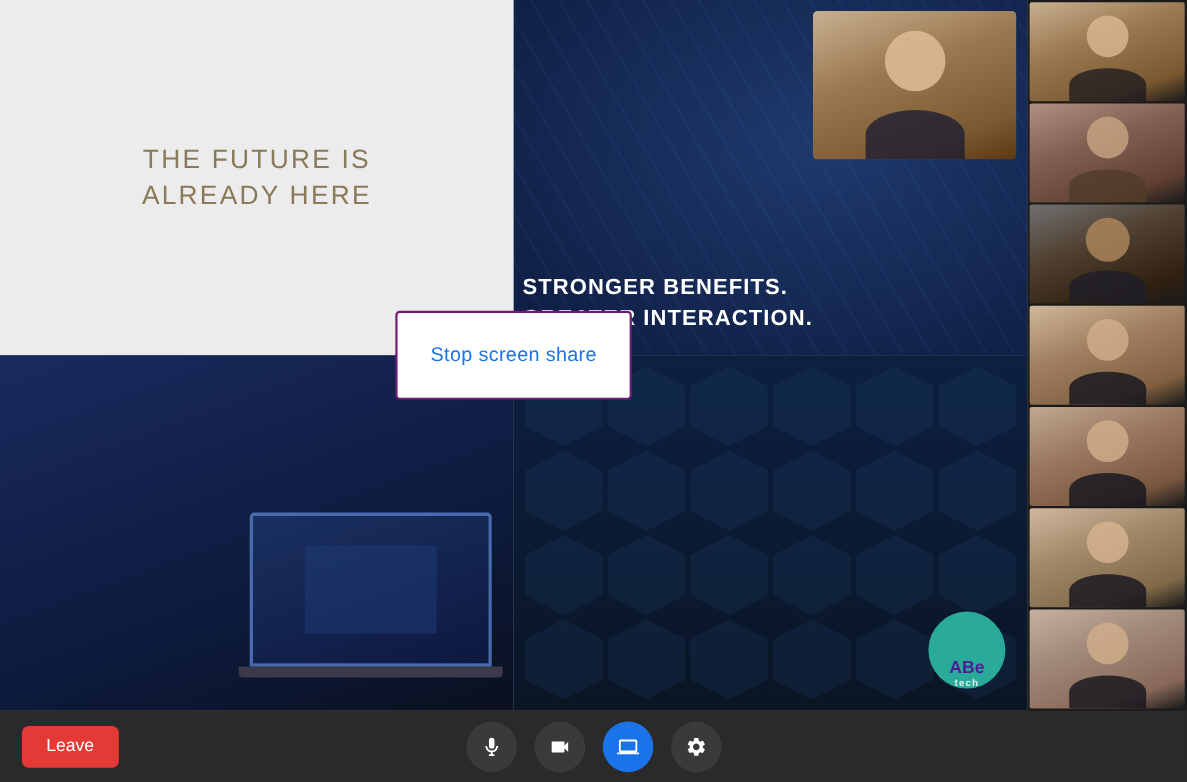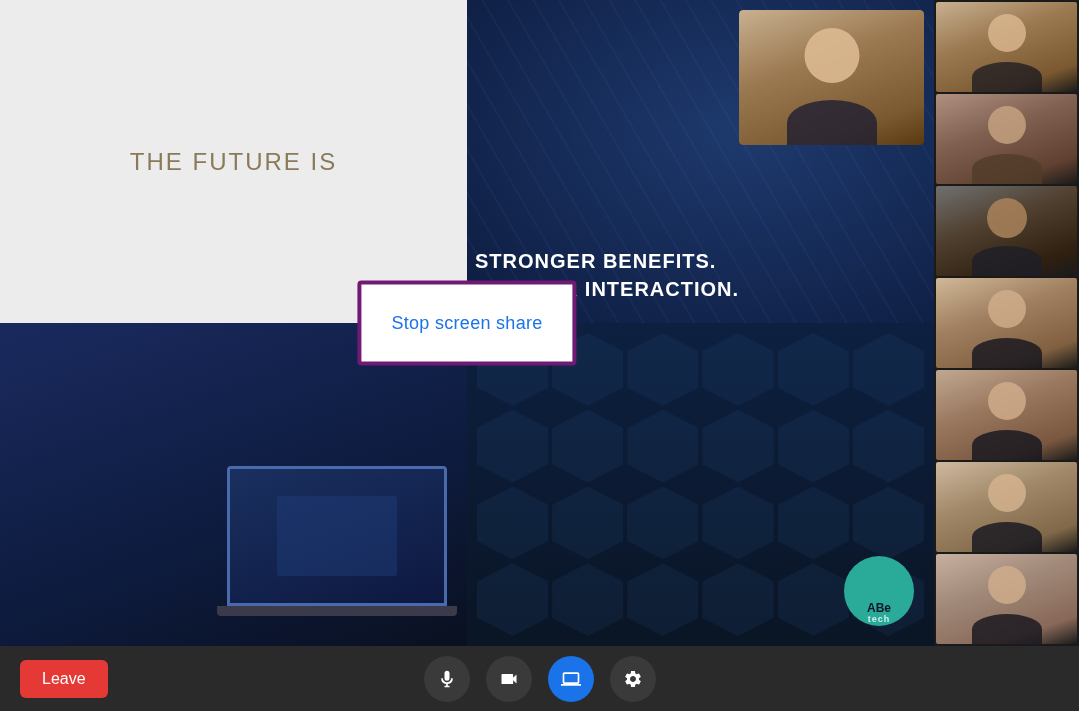--- a/index.html
+++ b/index.html
@@ -174,22 +174,22 @@
       background: #2aaa99;
       border-radius: 50%;
       display: flex;
       flex-direction: column;
       align-items: center;
       justify-content: center;
       z-index: 3;
     }
 
     .logo-text-top {
-      color: #0f172a;
-      font-size: 12px;
+      color: #4c1d95;
+      font-size: 16px;
       font-weight: 900;
       line-height: 1;
       margin-top: 44px;
     }
 
     .logo-text-bottom {
       color: rgba(255,255,255,0.8);
       font-size: 9px;
       font-weight: 600;
       letter-spacing: 1px;
@@ -199,21 +199,21 @@
     .stop-share-overlay {
       position: absolute;
       top: 50%;
       left: 50%;
       transform: translate(-50%, -50%);
       z-index: 10;
     }
 
     .stop-share-btn {
       background: white;
-      border: 4px solid #701a75;
+      border: 2px solid #701a75;
       border-radius: 4px;
       padding: 28px 30px;
       color: #1a73e8;
       font-size: 18px;
       font-weight: 500;
       cursor: pointer;
       white-space: nowrap;
       letter-spacing: 0.3px;
     }
 
@@ -316,20 +316,21 @@
 
 <div class="main-area">
 
   <div class="screen-share-area">
 
     <div class="presentation-slide">
 
       <div class="slide-top-left">
         <div class="slide-top-left-text">
           <span>THE FUTURE IS</span><br>
+          <span>ALREADY HERE</span>
         </div>
       </div>
 
       <div class="slide-top-right">
         <div class="slide-top-right-bg"></div>
         <div class="tech-hexagons"></div>
 
         <div style="position:absolute;top:10px;right:10px;width:185px;height:135px;z-index:2;border-radius:4px;overflow:hidden;">
           <div style="width:100%;height:100%;background:linear-gradient(160deg,#c8b090 0%,#9a7850 40%,#7a5830 80%,#5a3810 100%);border-radius:4px;position:relative;">
             <div style="position:absolute;top:18px;left:50%;transform:translateX(-50%);width:55px;height:55px;border-radius:50%;background:rgba(220,185,145,0.9);"></div>

